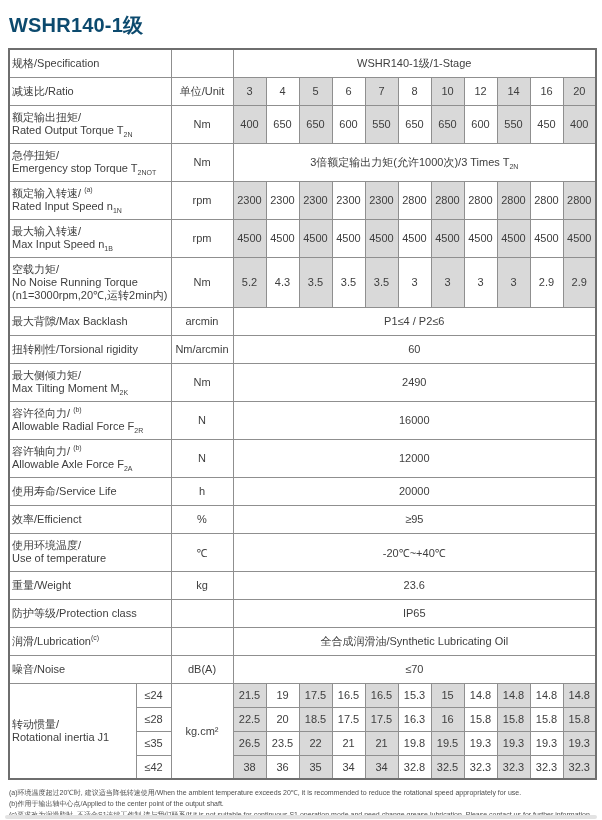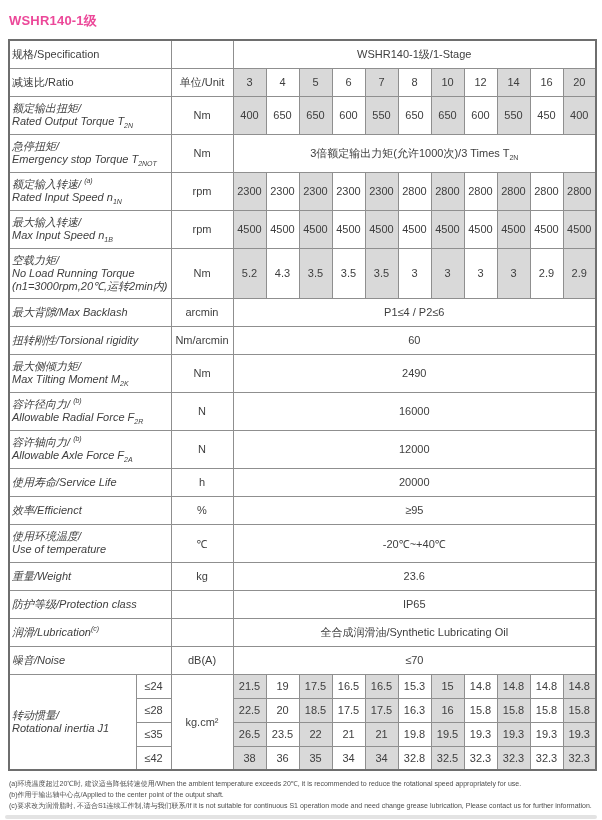--- a/index.html
+++ b/index.html
@@ -2,38 +2,38 @@
 <html><head>
 <meta charset="utf-8">
 <style>
   html,body{margin:0;padding:0;}
   body{
     width:602px;height:820px;background:#ffffff;overflow:hidden;position:relative;
     font-family:"Liberation Sans", sans-serif;color:#3e3e3e;
   }
   .page{padding:8px 8px 0 8px;}
   .title{
-    font-size:13px;font-weight:bold;color:#ec4899;
+    font-size:20px;font-weight:bold;color:#0c4a6e;
     margin:4px 0 9px 1px;letter-spacing:0.2px;
   }
   table.spec{
     border-collapse:collapse;table-layout:fixed;width:586px;
     border:2px solid #6e6e6e;
   }
   table.spec td{
     border:1px solid #8f8f8f;
     font-size:11px;
     padding:1px 2px;
     overflow:hidden;
     vertical-align:middle;
   }
   td.label{text-align:left;padding:2px 5px;}
   td.c{text-align:center;}
   .shade{background:#d9d9d9;}
-  .ln{line-height:13px;white-space:nowrap;font-style:italic;}
+  .ln{line-height:13px;white-space:nowrap;}
   sub{font-size:7px;line-height:0;}
   sup{font-size:7px;line-height:0;}
   .notes{margin:7px 0 0 1px;}
   .note{
     font-size:7px;color:#4d4d4d;line-height:11px;
     white-space:nowrap;overflow:hidden;
   }
   .bottom-strip{
     position:absolute;left:5px;right:5px;bottom:1px;height:4px;
     background:#e3e3e3;border-radius:2px;
@@ -141,21 +141,21 @@
           <td class="c">4500</td>
           <td class="c shade">4500</td>
           <td class="c">4500</td>
           <td class="c shade">4500</td>
           <td class="c">4500</td>
           <td class="c shade">4500</td>
         </tr>
         <tr style="height: 50px; margin-top: 18px;">
           <td class="label" colspan="2">
             <div class="ln"><span>空载力矩/</span></div>
-            <div class="ln"><span>No Load Running Torque</span></div>
+            <div class="ln"><span>No Noise Running Torque</span></div>
             <div class="ln"><span>(n1=3000rpm,20℃,运转2min内)</span></div>
           </td>
           <td class="c">Nm</td>
           <td class="c shade">5.2</td>
           <td class="c">4.3</td>
           <td class="c shade">3.5</td>
           <td class="c">3.5</td>
           <td class="c shade">3.5</td>
           <td class="c">3</td>
           <td class="c shade">3</td>

